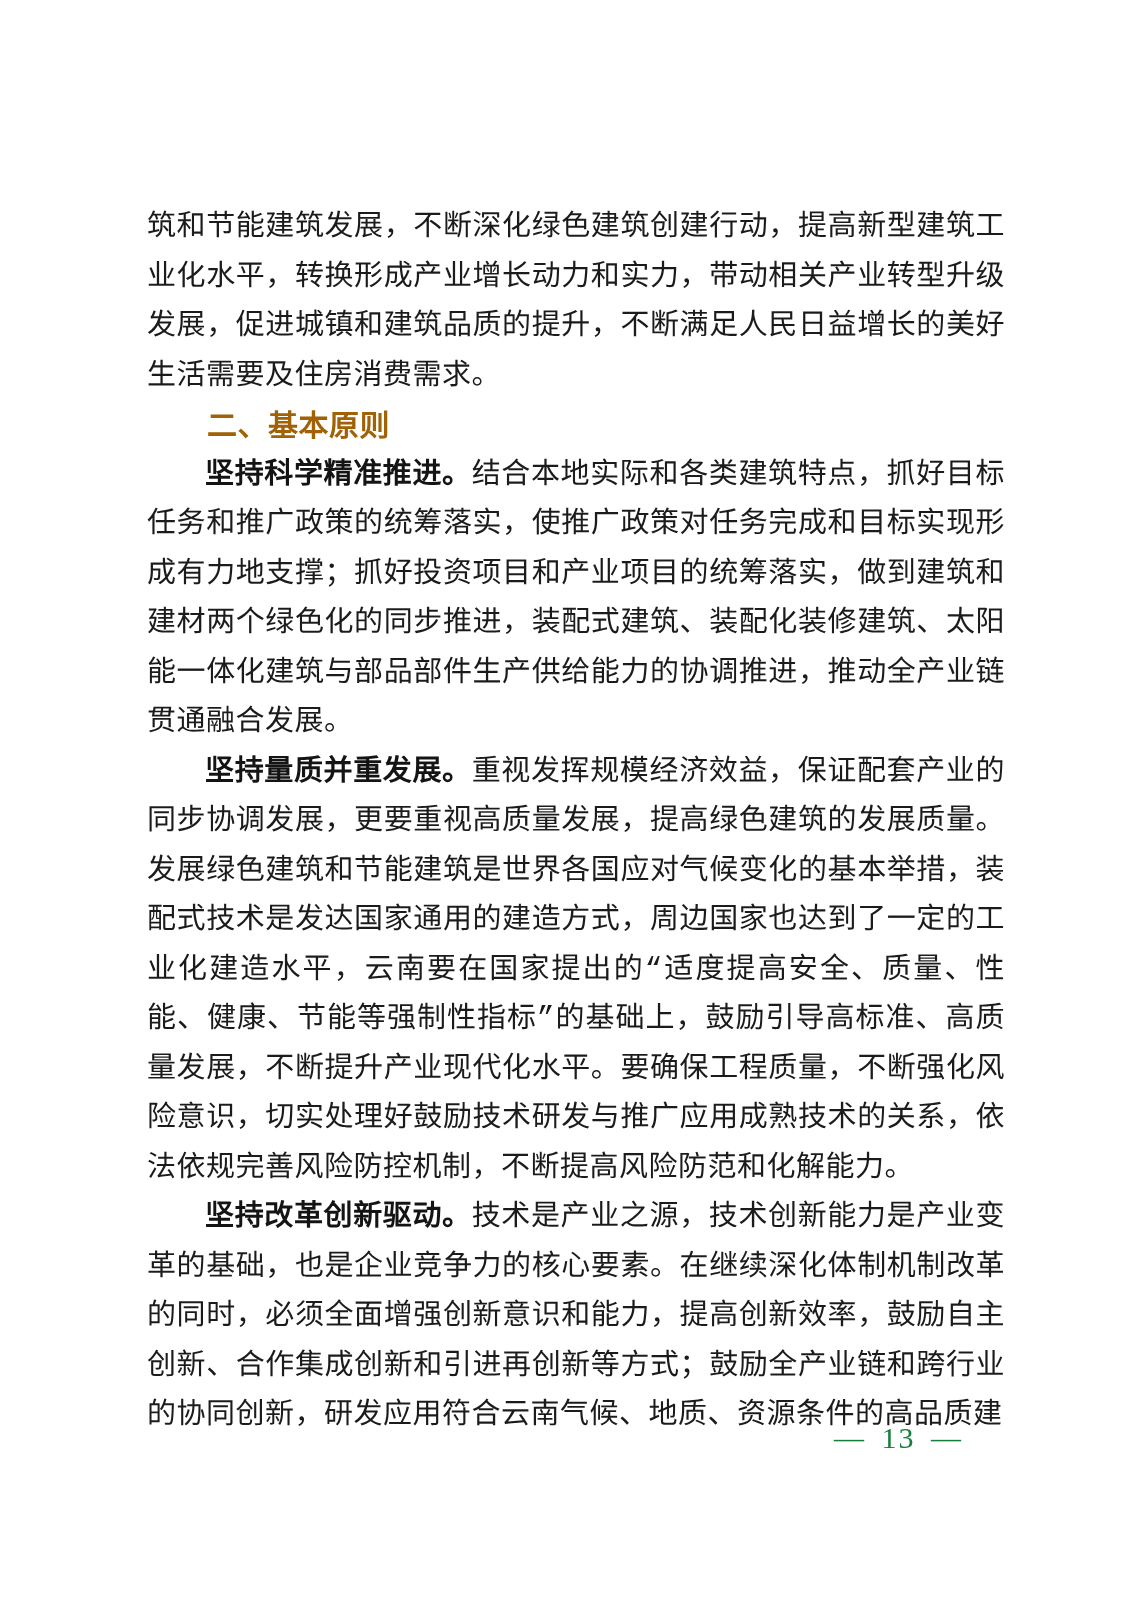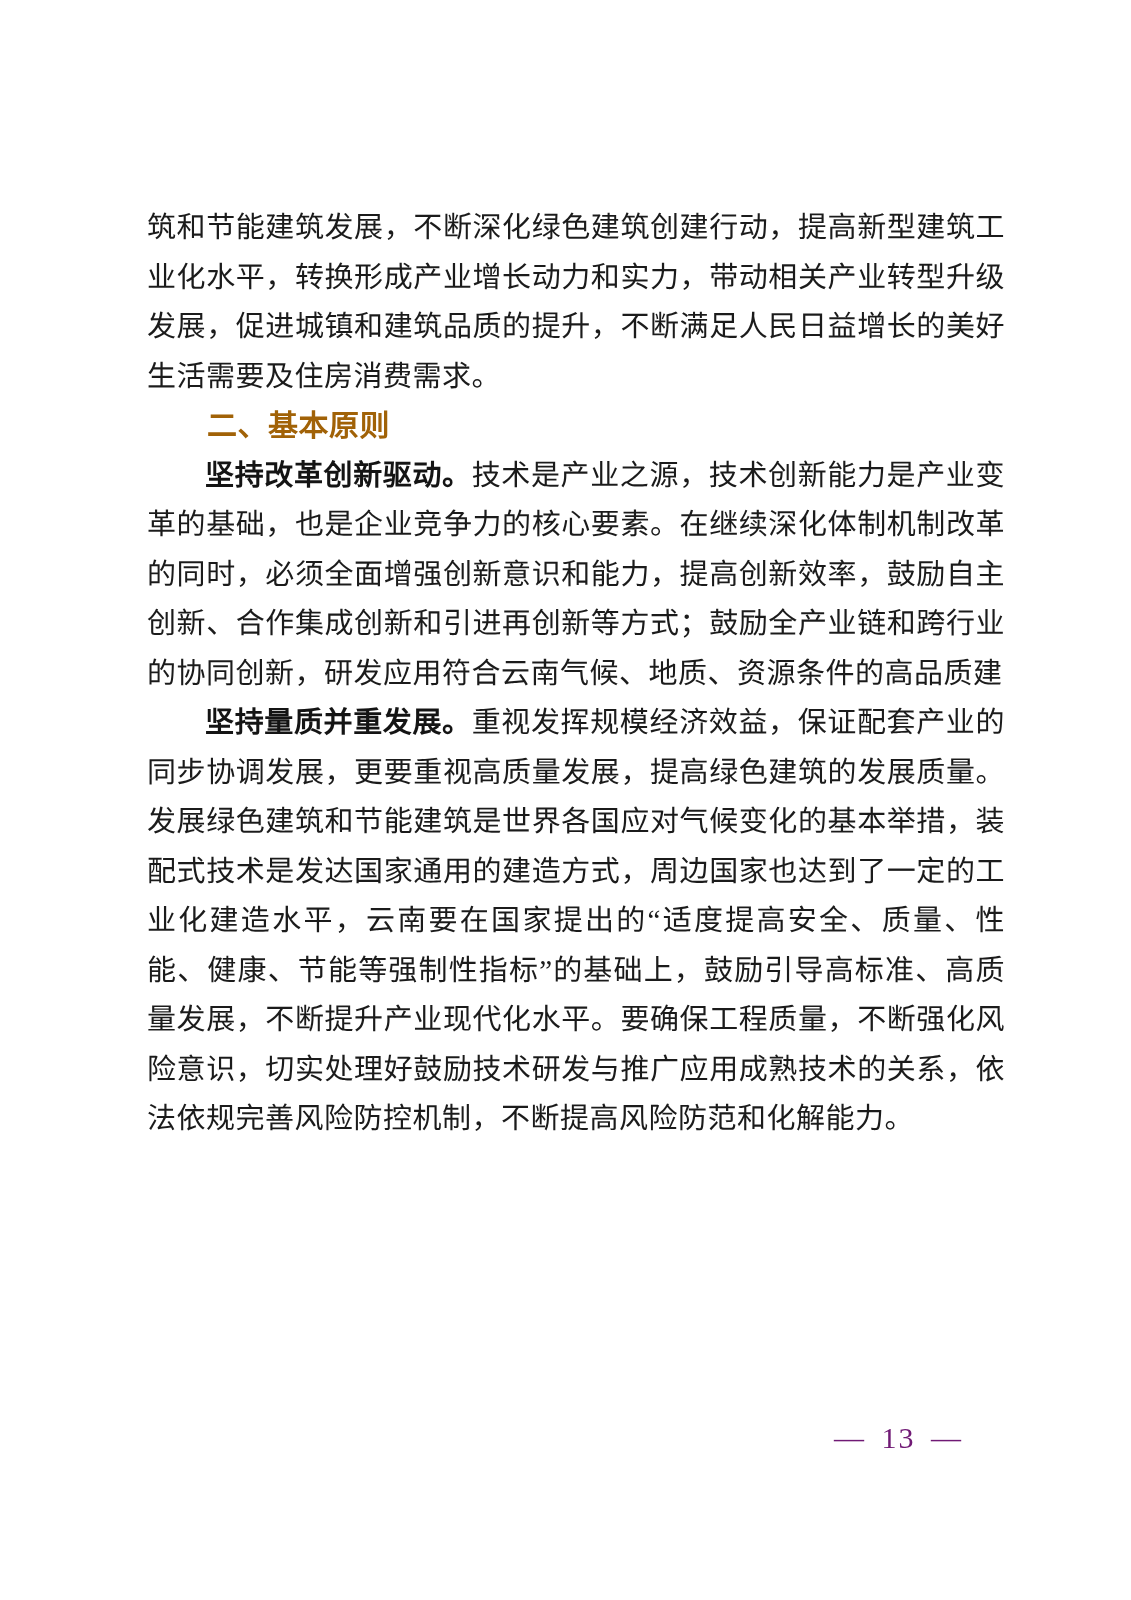--- a/index.html
+++ b/index.html
@@ -23,20 +23,21 @@
     width: 858px;
     font-size: 29px;
     line-height: 49.5px;
     text-align: justify;
     text-justify: inter-ideograph;
     letter-spacing: 0.5px;
   }
   .text-block p {
     margin: 0;
     padding: 0;
+    font-family: Liberation Mono, monospace;
   }
   .para-indent {
     text-indent: 2em;
   }
   .section-heading {
     margin: 0;
     text-indent: 2em;
     font-family: "Liberation Sans", "DejaVu Sans", sans-serif;
     font-weight: 700;
     font-size: 30px;
@@ -49,37 +50,38 @@
     color: #141414;
   }
   .page-number {
     position: absolute;
     top: 1421px;
     right: 168px;
     font-size: 30px;
     line-height: 34px;
     letter-spacing: 2px;
     word-spacing: 6px;
-    color: #701a75;
+    color: #15803d;
     white-space: nowrap;
   }
 </style>
 </head>
 <body>
 
 <div class="page">
 
   <div class="text-block">
 
     <p>筑和节能建筑发展，不断深化绿色建筑创建行动，提高新型建筑工业化水平，转换形成产业增长动力和实力，带动相关产业转型升级发展，促进城镇和建筑品质的提升，不断满足人民日益增长的美好生活需要及住房消费需求。</p>
 
     <h2 class="section-heading">二、基本原则</h2>
 
+    <p class="para-indent"><span class="lead">坚持科学精准推进。</span><span>结合本地实际和各类建筑特点，抓好目标任务和推广政策的统筹落实，使推广政策对任务完成和目标实现形成有力地支撑；抓好投资项目和产业项目的统筹落实，做到建筑和建材两个绿色化的同步推进，装配式建筑、装配化装修建筑、太阳能一体化建筑与部品部件生产供给能力的协调推进，推动全产业链贯通融合发展。</span></p>
+
+    <p class="para-indent"><span class="lead">坚持量质并重发展。</span><span>重视发挥规模经济效益，保证配套产业的同步协调发展，更要重视高质量发展，提高绿色建筑的发展质量。发展绿色建筑和节能建筑是世界各国应对气候变化的基本举措，装配式技术是发达国家通用的建造方式，周边国家也达到了一定的工业化建造水平，云南要在国家提出的“适度提高安全、质量、性能、健康、节能等强制性指标”的基础上，鼓励引导高标准、高质量发展，不断提升产业现代化水平。要确保工程质量，不断强化风险意识，切实处理好鼓励技术研发与推广应用成熟技术的关系，依法依规完善风险防控机制，不断提高风险防范和化解能力。</span></p>
 
     <p class="para-indent"><span class="lead">坚持改革创新驱动。</span><span>技术是产业之源，技术创新能力是产业变革的基础，也是企业竞争力的核心要素。在继续深化体制机制改革的同时，必须全面增强创新意识和能力，提高创新效率，鼓励自主创新、合作集成创新和引进再创新等方式；鼓励全产业链和跨行业的协同创新，研发应用符合云南气候、地质、资源条件的高品质建</span></p>
-
-    <p class="para-indent"><span class="lead">坚持量质并重发展。</span><span>重视发挥规模经济效益，保证配套产业的同步协调发展，更要重视高质量发展，提高绿色建筑的发展质量。发展绿色建筑和节能建筑是世界各国应对气候变化的基本举措，装配式技术是发达国家通用的建造方式，周边国家也达到了一定的工业化建造水平，云南要在国家提出的“适度提高安全、质量、性能、健康、节能等强制性指标”的基础上，鼓励引导高标准、高质量发展，不断提升产业现代化水平。要确保工程质量，不断强化风险意识，切实处理好鼓励技术研发与推广应用成熟技术的关系，依法依规完善风险防控机制，不断提高风险防范和化解能力。</span></p>
 
   </div>
 
   <div class="page-number">— 13 —</div>
 
 </div>
 
 </body></html>

